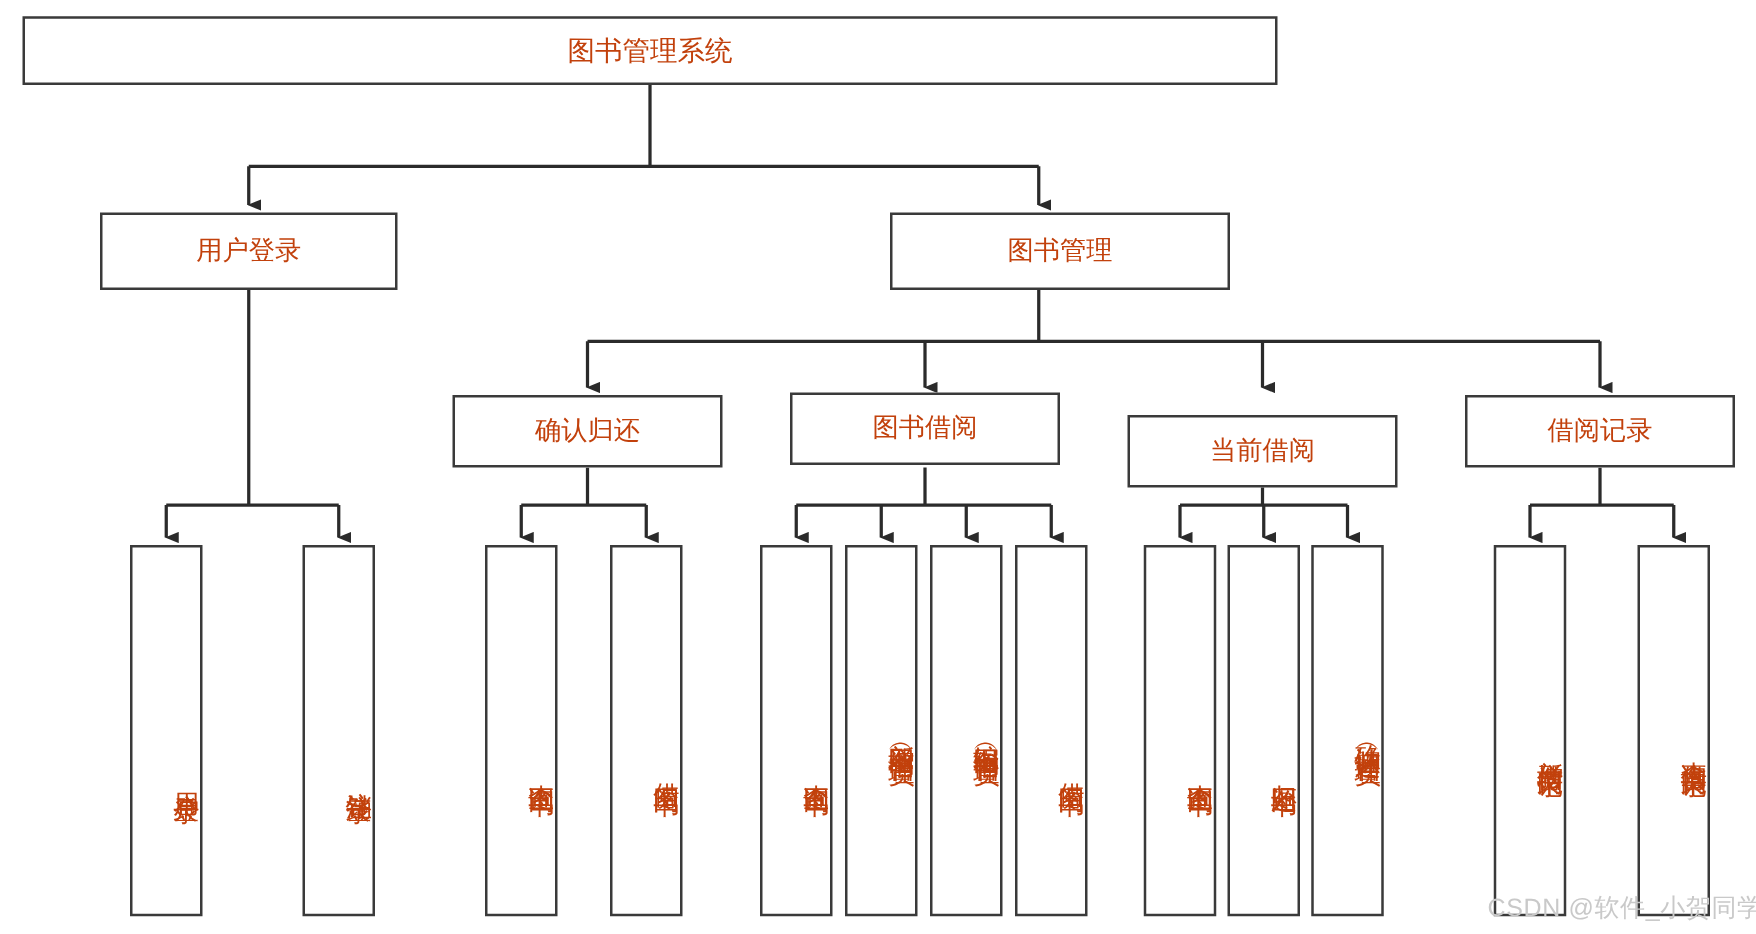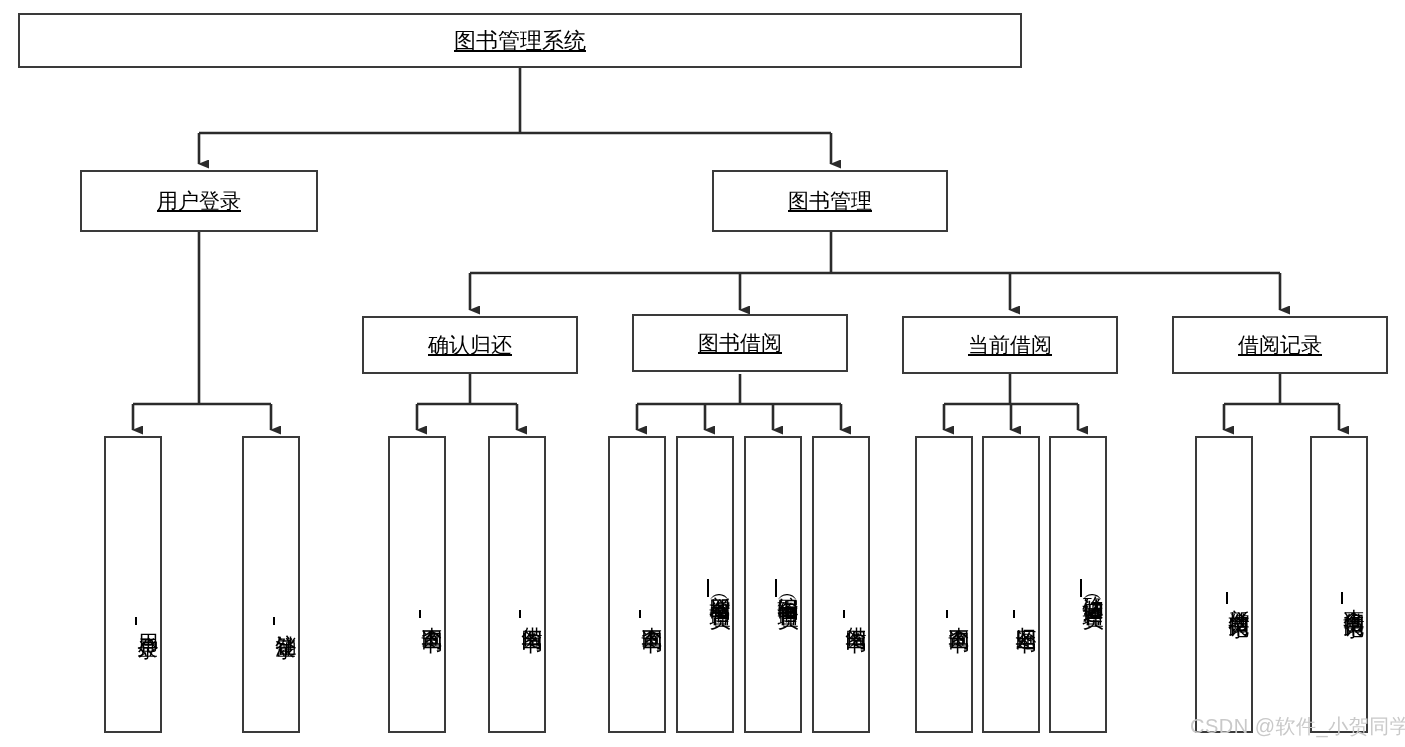--- a/index.html
+++ b/index.html
@@ -8,24 +8,23 @@
   #stage{position:relative;width:1405px;height:747px;overflow:hidden;background:#fff;}
   #edges{position:absolute;left:0;top:0;width:1405px;height:747px;}
   .node{
     position:absolute;
     box-sizing:border-box;
     background:#ffffff;
     border:2px solid #3a3a3a;
     display:flex;
     align-items:center;
     justify-content:center;
-    color:#000000;
+    color:#c2410c;
     line-height:1.18;
     text-align:center;
-    text-decoration:underline;
   }
   .node.h{
     font-size:21px;
     writing-mode:horizontal-tb;
   }
   .node.root{font-size:22px;}
   .node.v{
     font-size:21px;
     writing-mode:vertical-rl;
     text-orientation:upright;
@@ -95,25 +94,25 @@
       <path d="M1280,374 L1280,404"></path>
       <path d="M1224,404 L1339,404"></path>
       <path d="M1224,404 L1224,430" marker-end="url(#ah)"></path>
       <path d="M1339,404 L1339,430" marker-end="url(#ah)"></path>
     </g>
   </svg>
 
   <div class="node h root" style="left:18px;top:13px;width:1004px;height:55px;">图书管理系统</div>
 
   <div class="node h" style="left:80px;top:170px;width:238px;height:62px;">用户登录</div>
-  <div class="node h" style="left:712px;top:170px;width:236px;height:62px;">图书管理</div>
+  <div class="node h" style="left:712px;top:170px;width:272px;height:62px;">图书管理</div>
 
   <div class="node h" style="left:362px;top:316px;width:216px;height:58px;">确认归还</div>
   <div class="node h" style="left:632px;top:314px;width:216px;height:58px;">图书借阅</div>
-  <div class="node h" style="left:902px;top:316px;width:216px;height:58px;">当前借阅</div>
+  <div class="node h" style="left:902px;top:332px;width:216px;height:58px;">当前借阅</div>
   <div class="node h" style="left:1172px;top:316px;width:216px;height:58px;text-align:center;">借阅记录</div>
 
   <div class="node v" style="left:104px;top:436px;width:58px;height:297px;padding-top:72px;">用户登录</div>
   <div class="node v" style="left:242px;top:436px;width:58px;height:297px;padding-top:72px;">注销登录</div>
 
   <div class="node v" style="left:388px;top:436px;width:58px;height:297px;padding-top:58px;">查询图书</div>
   <div class="node v" style="left:488px;top:436px;width:58px;height:297px;padding-top:58px;">借阅图书</div>
 
   <div class="node v" style="left:608px;top:436px;width:58px;height:297px;padding-top:58px;">查询图书</div>
   <div class="node v pad" style="left:676px;top:436px;width:58px;height:297px;">新增图书（管理员）</div>

